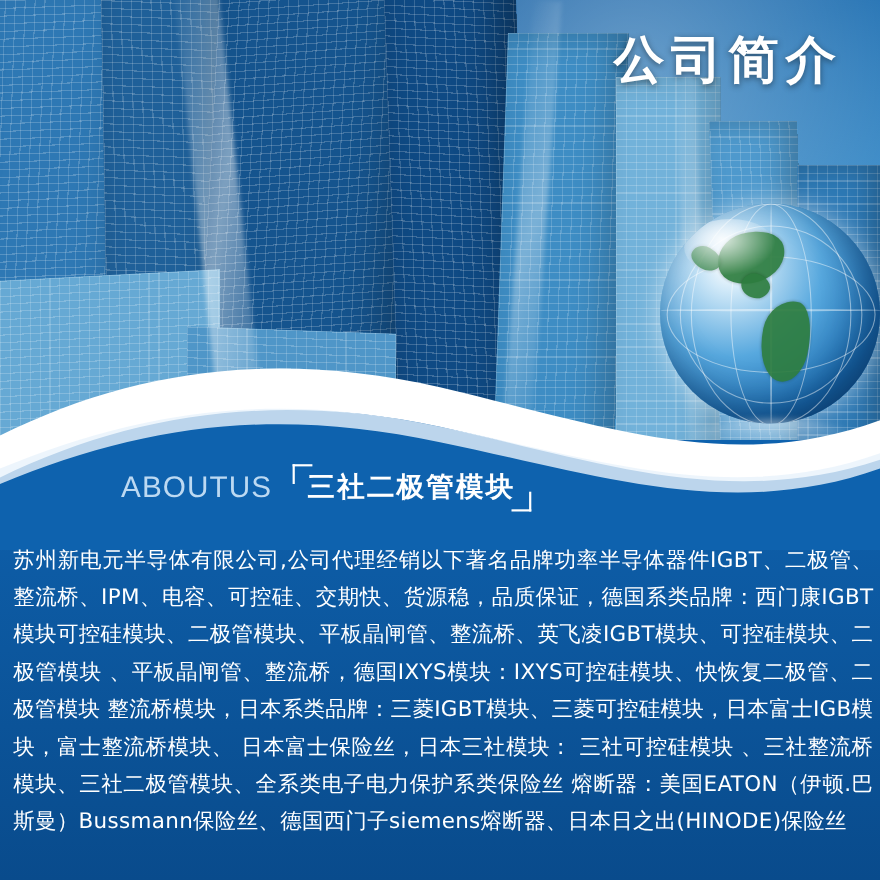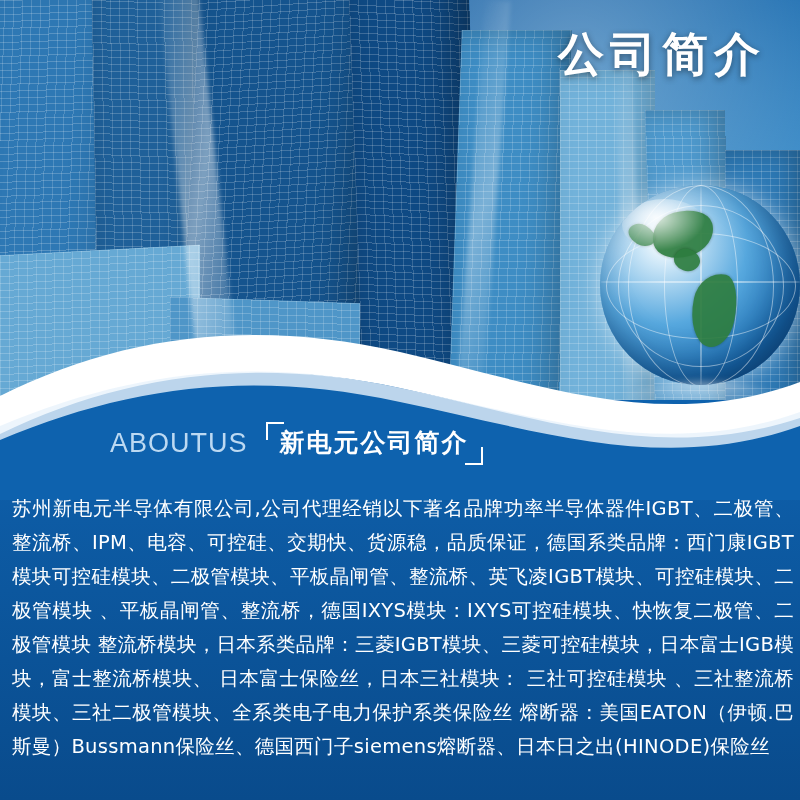--- a/index.html
+++ b/index.html
@@ -317,19 +317,19 @@
     <path d="M0,118 C120,60 250,40 400,72 C540,102 660,150 800,104 L800,200 L0,200 Z" fill="#0e62ae"></path>
     <path d="M0,96 C120,36 250,18 400,52 C545,86 665,132 800,82 L800,118 C660,164 540,118 400,88 C250,56 120,76 0,134 Z" fill="#ffffff"></path>
     <path d="M0,126 C130,72 250,56 400,88 C545,118 665,160 800,112 L800,126 C665,174 545,132 400,102 C250,70 130,86 0,140 Z" fill="#e9f3fb" opacity="0.8"></path>
   </svg>
 
   <div class="about-row">
     <div class="about-en">ABOUTUS</div>
     <div class="about-cn-box">
       <span class="corner tl"></span>
       <span class="corner br"></span>
-      <div class="about-cn">新电元公司简介</div>
+      <div class="about-cn">三社二极管模块</div>
     </div>
   </div>
 
   <div class="body-text">苏州新电元半导体有限公司,公司代理经销以下著名品牌功率半导体器件IGBT、二极管、整流桥、IPM、电容、可控硅、交期快、货源稳，品质保证，德国系类品牌：西门康IGBT模块可控硅模块、二极管模块、平板晶闸管、整流桥、英飞凌IGBT模块、可控硅模块、二极管模块 、平板晶闸管、整流桥，德国IXYS模块：IXYS可控硅模块、快恢复二极管、二极管模块 整流桥模块，日本系类品牌：三菱IGBT模块、三菱可控硅模块，日本富士IGB模块，富士整流桥模块、 日本富士保险丝，日本三社模块： 三社可控硅模块 、三社整流桥模块、三社二极管模块、全系类电子电力保护系类保险丝 熔断器：美国EATON（伊顿.巴斯曼）Bussmann保险丝、德国西门子siemens熔断器、日本日之出(HINODE)保险丝</div>
 
 </div>
 
 </body></html>

